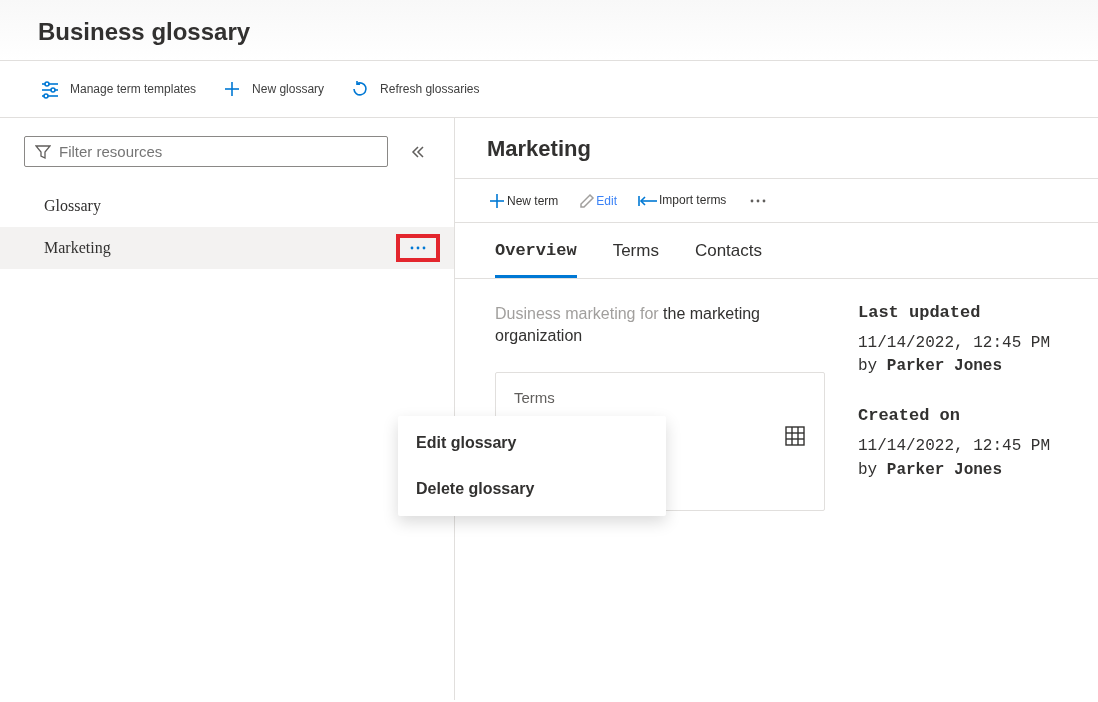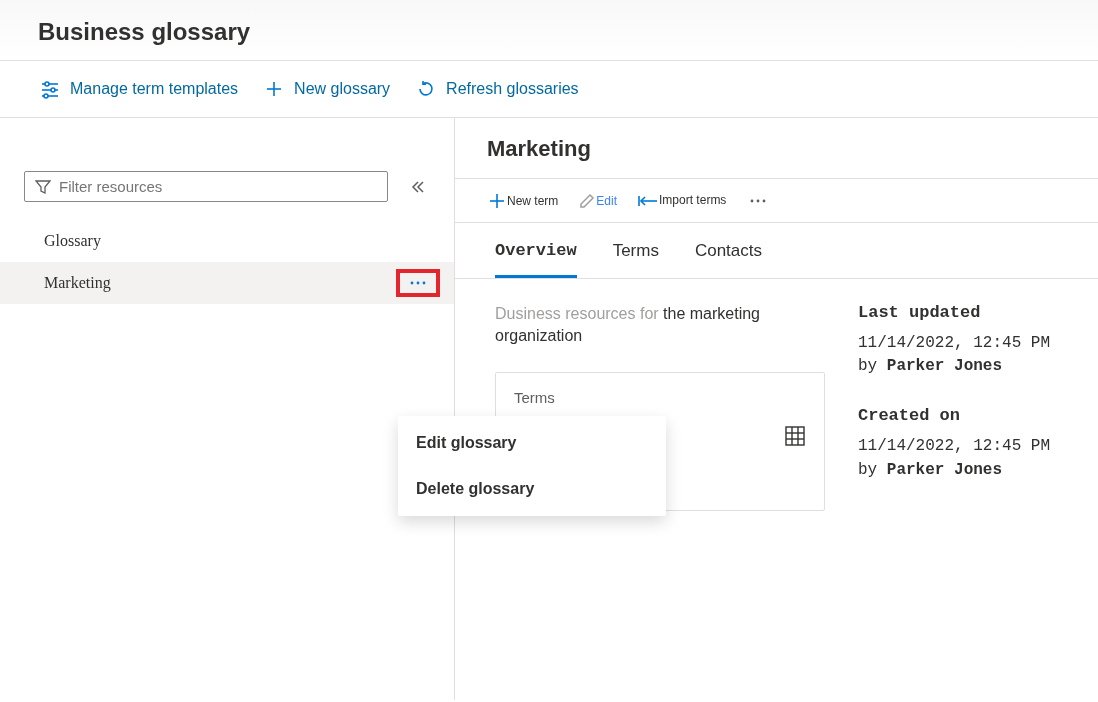--- a/index.html
+++ b/index.html
@@ -2,27 +2,27 @@
 <html><head>
 <meta charset="utf-8">
 <style>
 * { box-sizing: border-box; margin: 0; padding: 0; }
 body { font-family: "Segoe UI", -apple-system, sans-serif; font-size: 14px; color: #323130; background: #fff; width: 1098px; height: 702px; overflow: hidden; }
 
 .header { padding: 18px 38px 14px; border-bottom: 1px solid #e1dfdd; background: linear-gradient(to bottom, #f8f8f8, #fff); }
 .header-title { font-size: 24px; font-weight: 600; }
 
 .toolbar { display: flex; align-items: center; gap: 22px; padding: 14px 38px; border-bottom: 1px solid #e1dfdd; }
-.toolbar-btn { display: flex; align-items: center; gap: 10px; background: none; border: none; font-size: 16px; color: #0369a1; cursor: pointer; padding: 4px 2px; }
+.toolbar-btn { display: flex; align-items: center; gap: 10px; background: none; border: none; font-size: 12px; color: #404040; cursor: pointer; padding: 4px 2px; }
 .toolbar-btn .icon { color: #0078d4; display: flex; align-items: center; }
 
 .main { display: flex; height: calc(702px - 64px - 56px); }
 
 .sidebar { width: 455px; border-right: 1px solid #e1dfdd; padding: 18px 0 0 0; position: relative; }
-.filter-row { display: flex; align-items: center; gap: 18px; padding: 0 24px 18px 24px; margin-top: 35px; }
+.filter-row { display: flex; align-items: center; gap: 18px; padding: 0 24px 18px 24px; }
 .filter-input-wrap { flex: 1; display: flex; align-items: center; border: 1px solid #8a8886; border-radius: 2px; padding: 6px 10px; }
 .filter-input-wrap input { border: none; outline: none; flex: 1; font-size: 15px; background: transparent; padding-left: 8px; }
 .filter-icon { color: #605e5c; }
 .collapse-btn { background: none; border: none; color: #605e5c; cursor: pointer; padding: 4px; }
 
 .tree { }
 .tree-item { padding: 12px 24px 12px 44px; font-size: 16px; cursor: pointer; position: relative; display: flex; align-items: center; font-family: Liberation Serif, serif; }
 .tree-item.child { padding-left: 44px; }
 .tree-item.selected { background: #f3f2f1; }
 .tree-more { position: absolute; right: 14px; top: 50%; transform: translateY(-50%); padding: 8px 10px; border: 4px solid #e3262d; cursor: pointer; }
@@ -192,21 +192,21 @@
 
     <div class="tabs">
       <div class="tab active">Overview</div>
       <div class="tab">Terms</div>
       <div class="tab">Contacts</div>
     </div>
 
     <div class="overview">
       <div class="ov-left">
         <div class="desc">
-          <span class="partial">Dusiness resources for</span><span> the marketing organization</span>
+          <span class="partial">Dusiness marketing for</span><span> the marketing organization</span>
         </div>
         <div class="terms-card">
           <div class="label">Terms</div>
           <div class="count">0</div>
           <span class="grid-icon">
             <svg width="22" height="22" viewBox="0 0 22 22" fill="none" stroke="#323130" stroke-width="1.4">
               <rect x="2" y="2" width="18" height="18"></rect>
               <line x1="2" y1="8" x2="20" y2="8"></line>
                 <line x1="2" y1="14" x2="20" y2="14"></line>
               <line x1="8" y1="2" x2="8" y2="20"></line>

